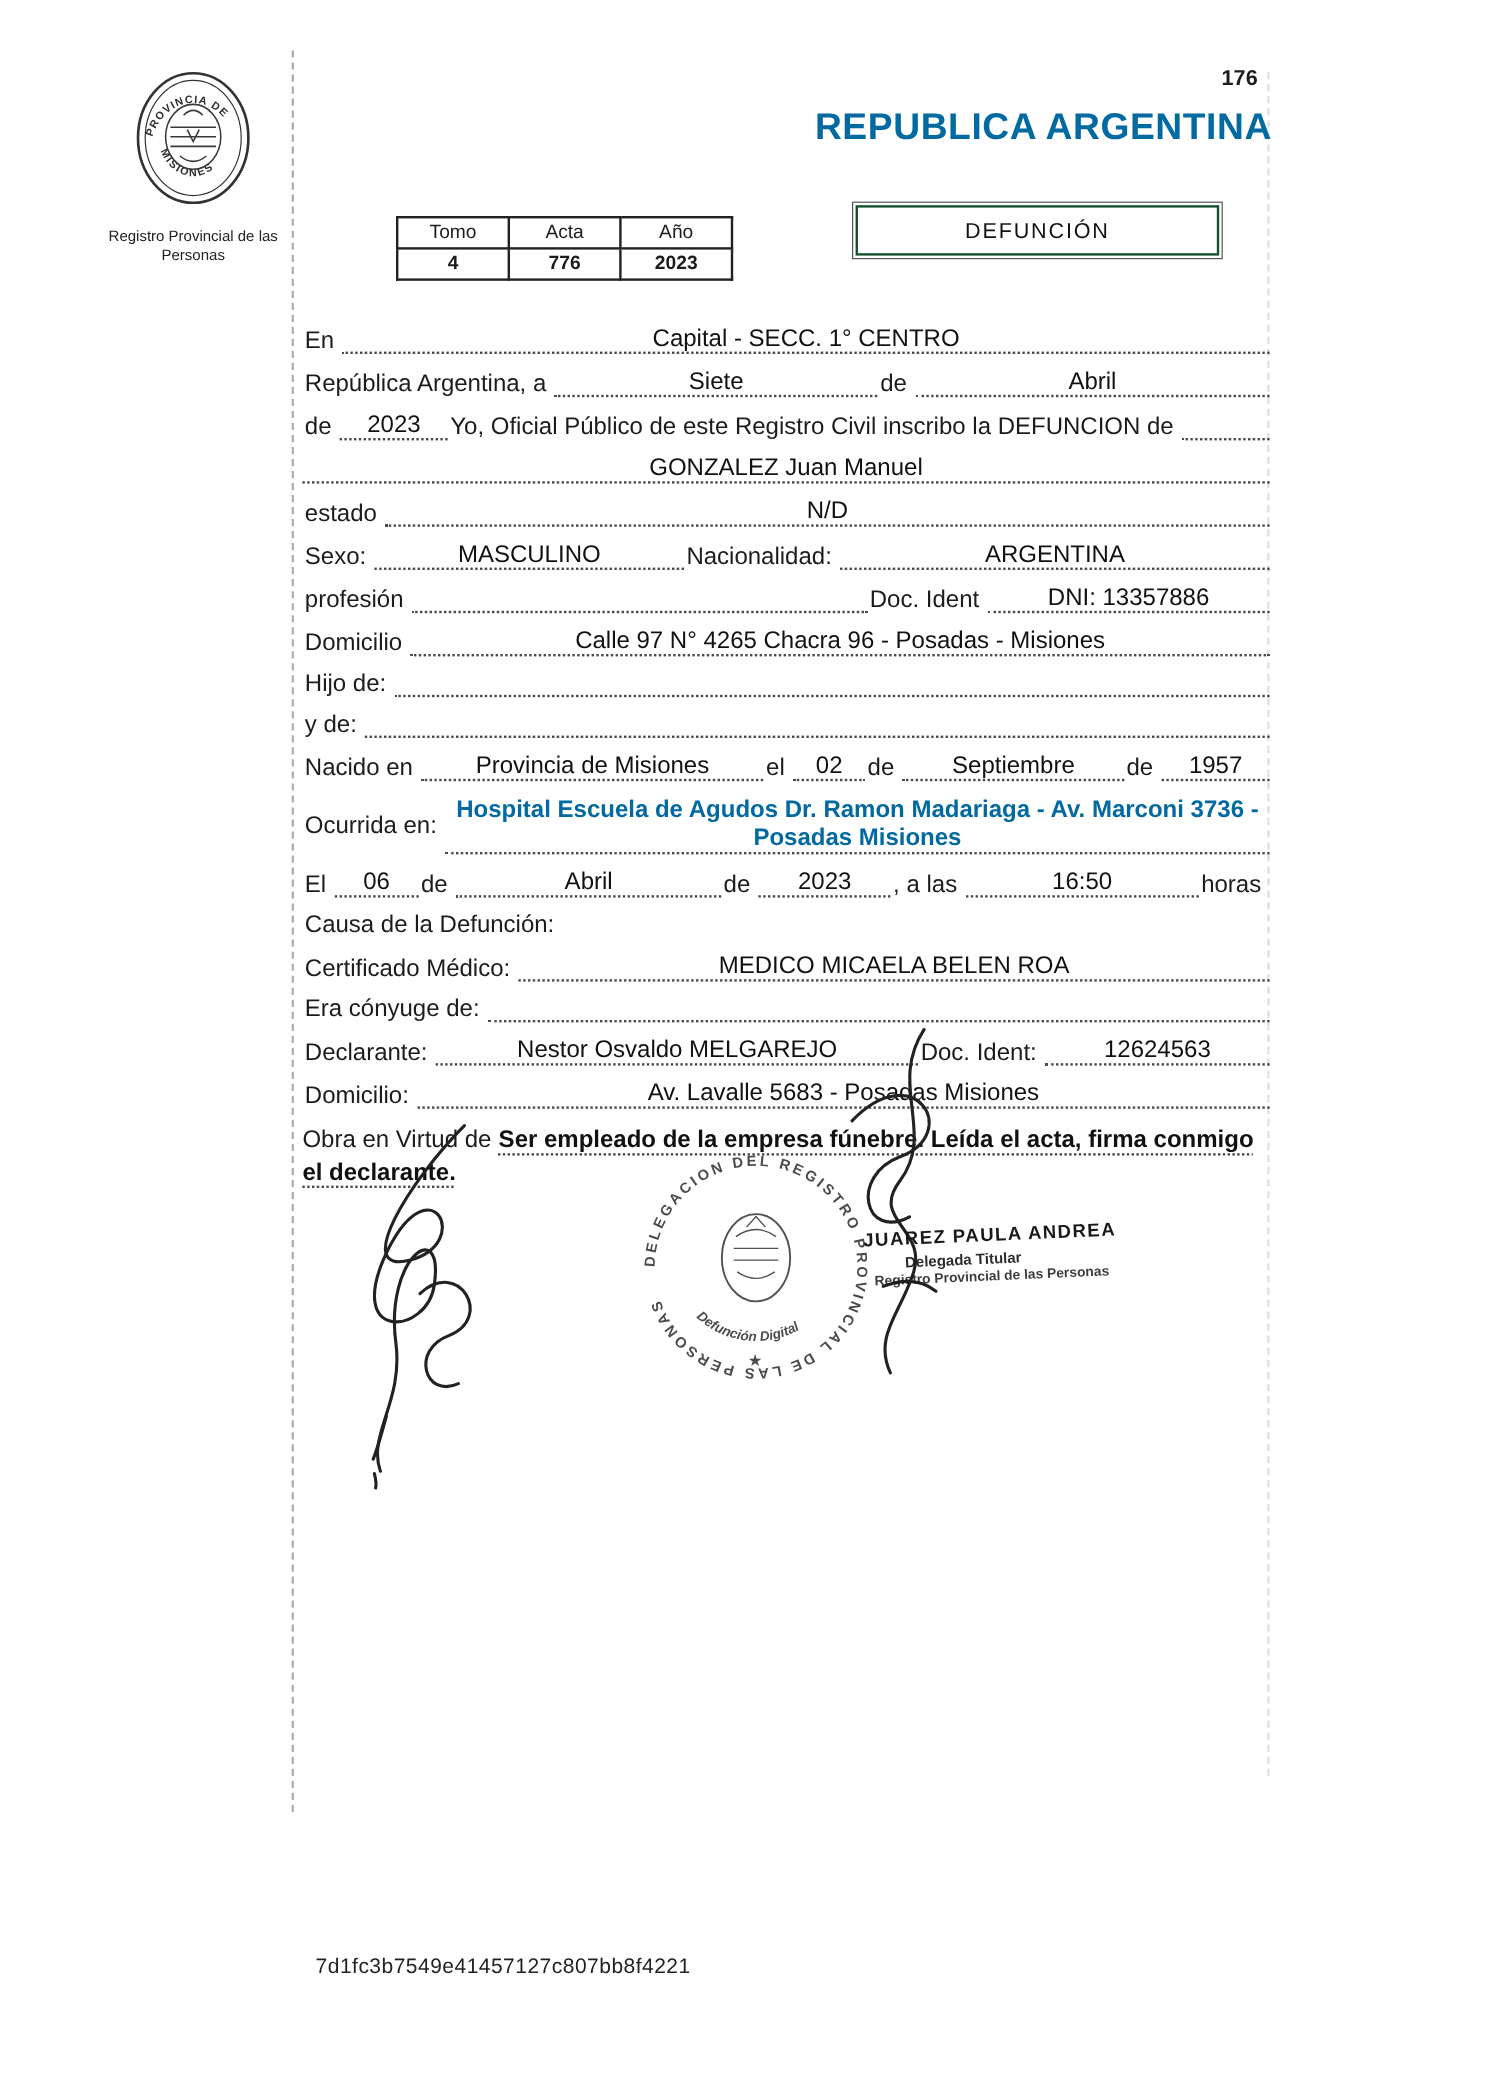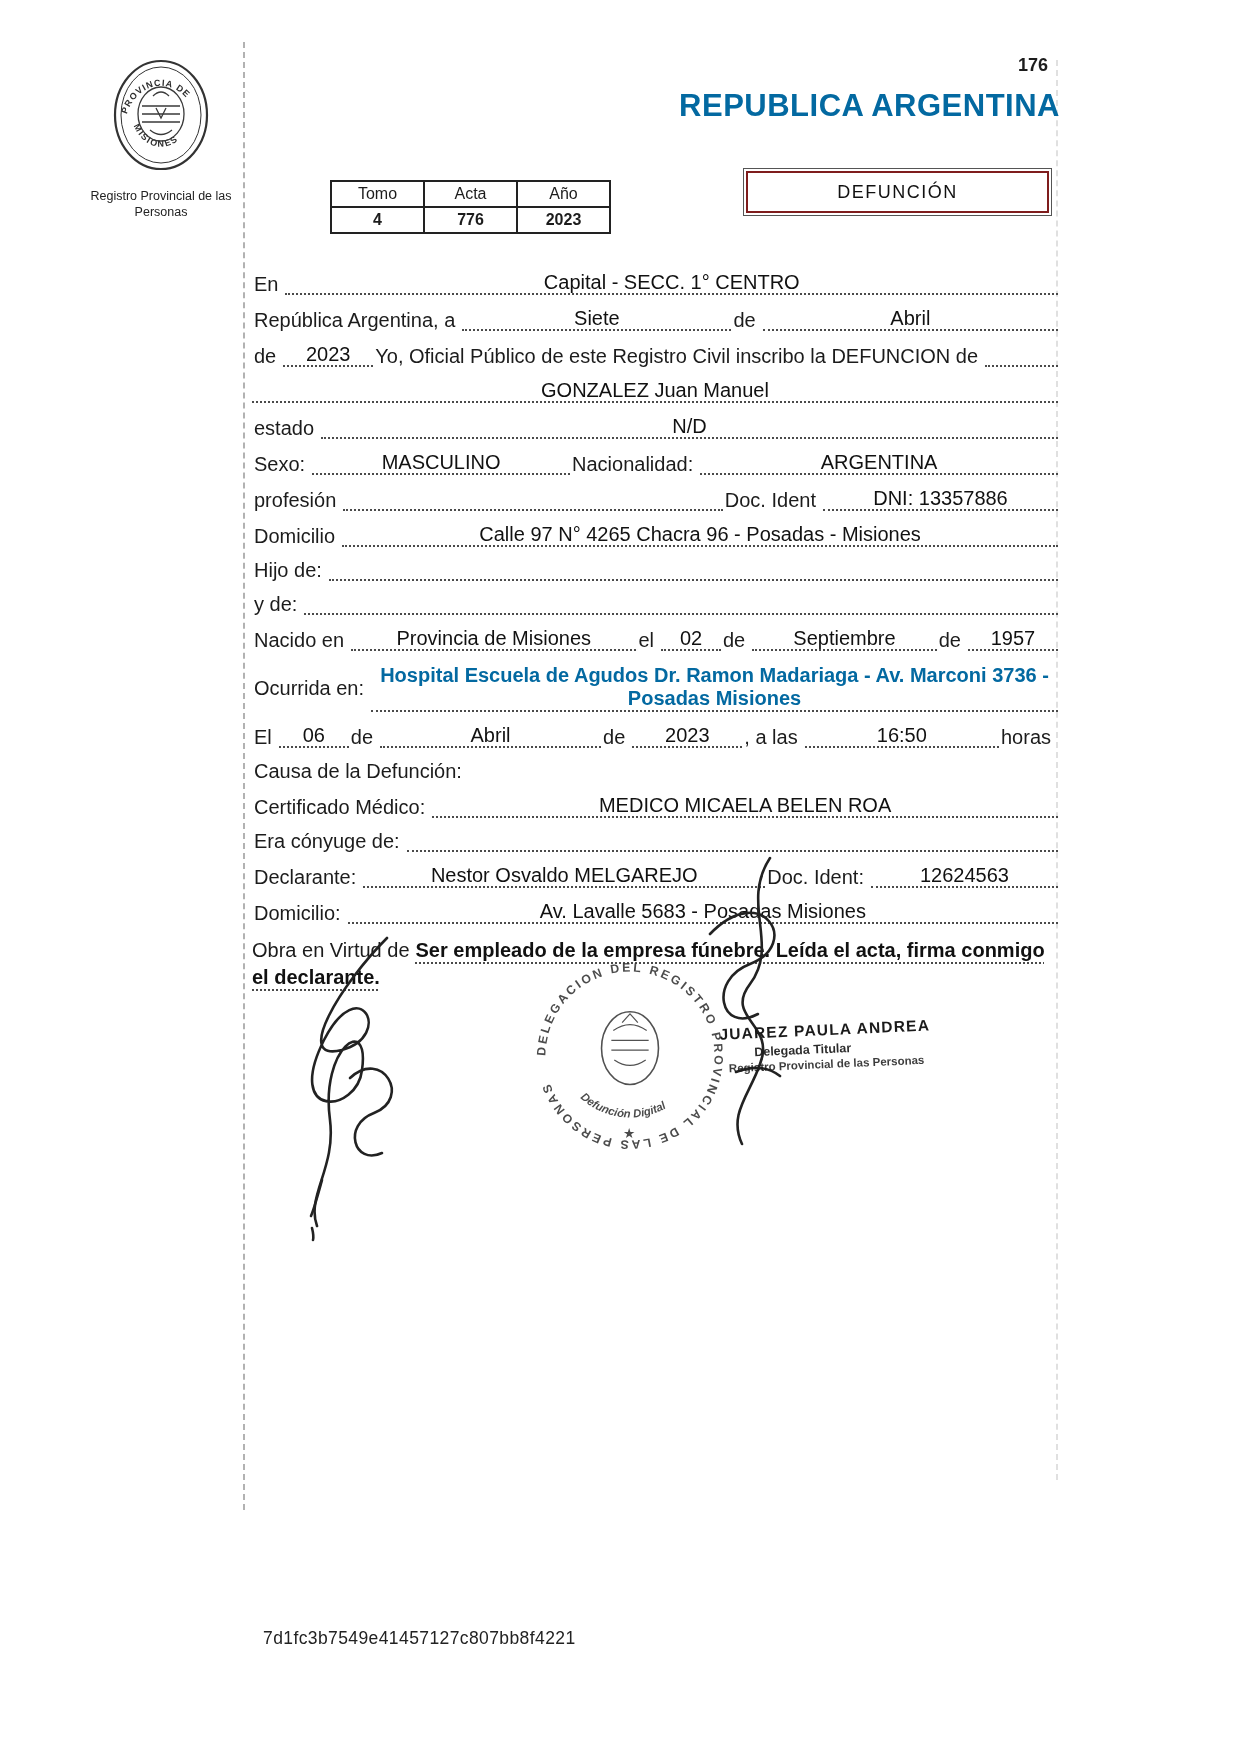--- a/index.html
+++ b/index.html
@@ -27,22 +27,22 @@
     font-size:31px; font-weight:700; letter-spacing:.5px; color:#0369a1;
   }
 
   .record-table { position:absolute; left:330px; top:168px; border-collapse:collapse;margin-top:12px; }
   .record-table td {
     border:2px solid #222; width:93px; text-align:center; font-size:16px; padding:3px 0;
   }
   .record-table tr.vals td { font-weight:700; }
 
   .type-box {
-    position:absolute; left:746px; top:171px; width:303px; height:42px;
-    border:2px solid #7f1d1d; outline:1px solid #555; outline-offset:2px;
+    position:absolute; left:713px; top:171px; width:303px; height:42px;
+    border:2px solid #14532d; outline:1px solid #555; outline-offset:2px;
     display:flex; align-items:center; justify-content:center;
     font-size:18px; letter-spacing:1.5px; color:#111;
   }
 
   
   .form { position:absolute; left:252px; top:272px; width:806px; font-size:20px; }
   .row { display:flex; align-items:flex-end; margin-bottom:13px; line-height:21px; }
   .lbl { white-space:nowrap; padding:0 7px 0 2px; }
   .fill {
     border-bottom:2px dotted #4a4a4a; text-align:center; font-weight:400;

